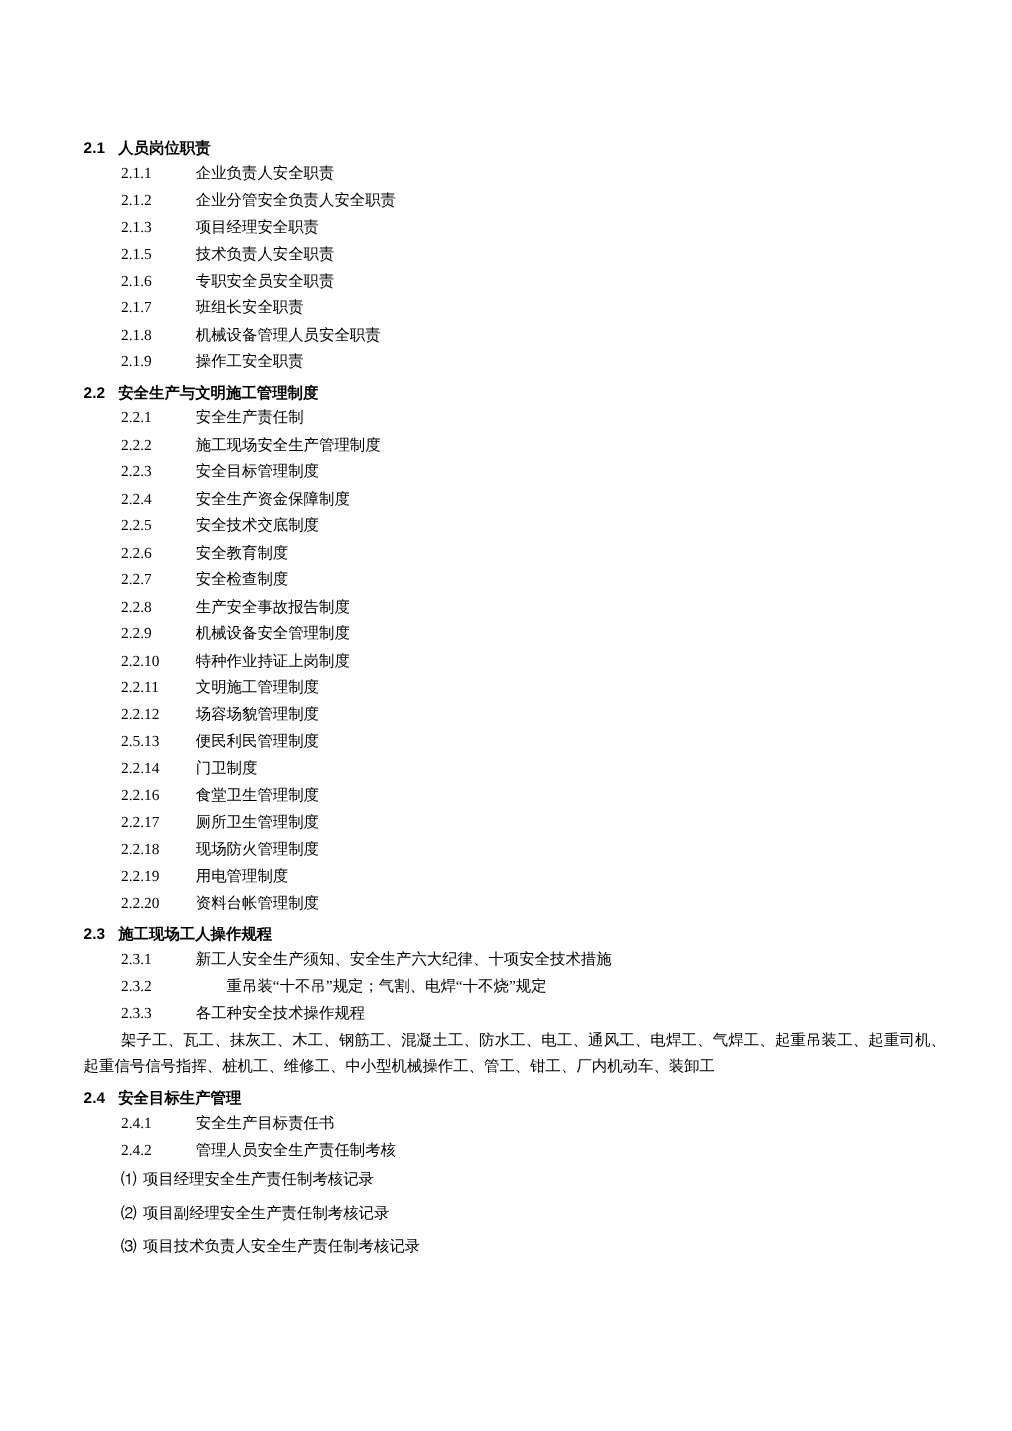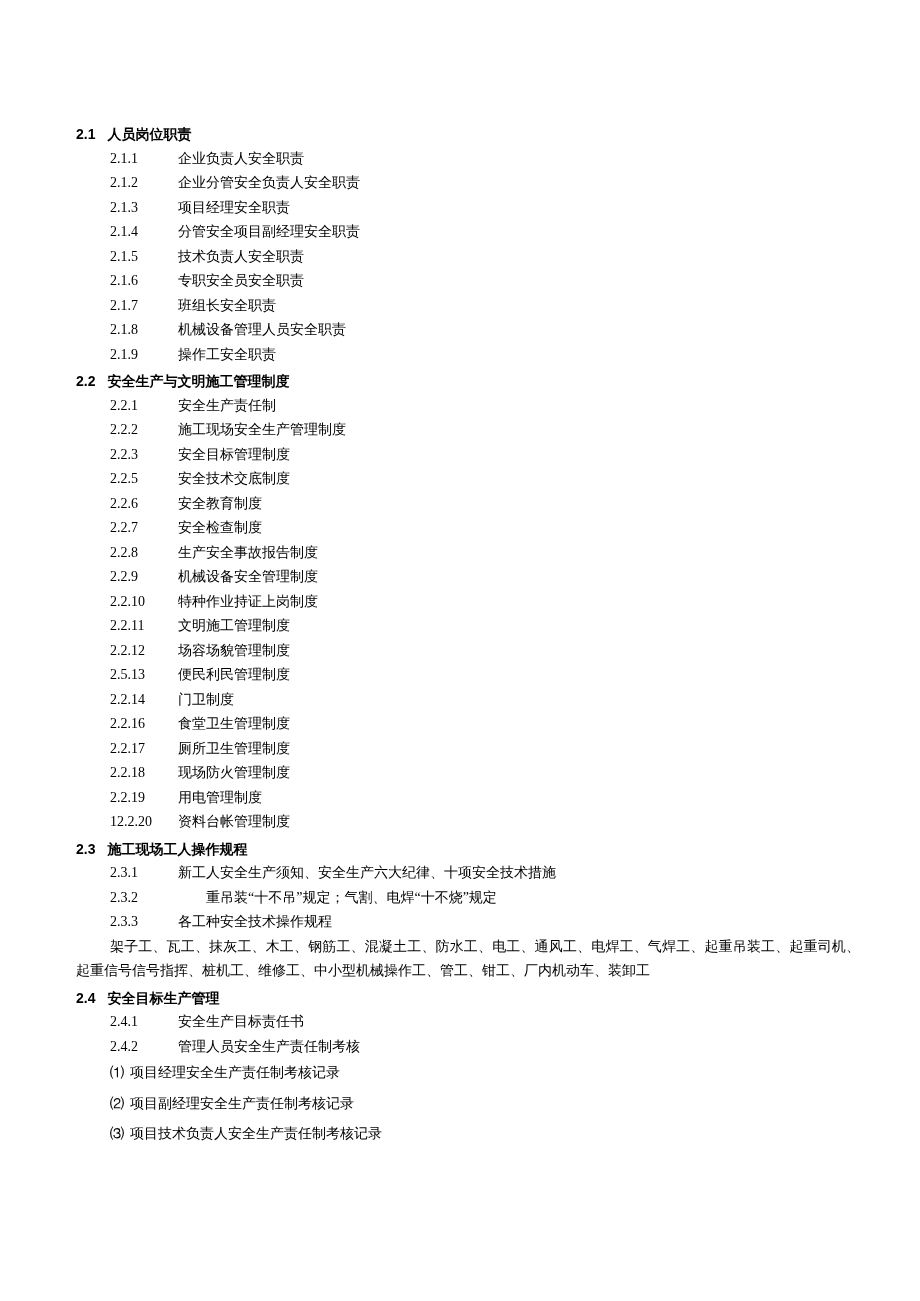--- a/index.html
+++ b/index.html
@@ -68,24 +68,20 @@
     </div>
   <div class="toc-line">
       <span class="num">2.1.2</span>
       <span>企业分管安全负责人安全职责</span>
     </div>
   <div class="toc-line">
       <span class="num">2.1.3</span>
       <span>项目经理安全职责</span>
     </div>
   <div class="toc-line">
-      <span class="num">2.1.4</span>
-      <span>分管安全项目副经理安全职责</span>
-    </div>
-  <div class="toc-line">
       <span class="num">2.1.5</span>
       <span>技术负责人安全职责</span>
     </div>
   <div class="toc-line">
       <span class="num">2.1.6</span>
       <span>专职安全员安全职责</span>
     </div>
   <div class="toc-line">
       <span class="num">2.1.7</span>
       <span>班组长安全职责</span>
@@ -109,20 +105,24 @@
     </div>
   <div class="toc-line">
       <span class="num">2.2.2</span>
       <span>施工现场安全生产管理制度</span>
     </div>
   <div class="toc-line">
       <span class="num">2.2.3</span>
       <span>安全目标管理制度</span>
     </div>
   <div class="toc-line">
+      <span class="num">2.2.4</span>
+      <span>安全生产资金保障制度</span>
+    </div>
+  <div class="toc-line">
       <span class="num">2.2.5</span>
       <span>安全技术交底制度</span>
     </div>
   <div class="toc-line">
       <span class="num">2.2.6</span>
       <span>安全教育制度</span>
     </div>
   <div class="toc-line">
       <span class="num">2.2.7</span>
       <span>安全检查制度</span>
@@ -165,21 +165,21 @@
     </div>
   <div class="toc-line">
       <span class="num">2.2.18</span>
       <span>现场防火管理制度</span>
     </div>
   <div class="toc-line">
       <span class="num">2.2.19</span>
       <span>用电管理制度</span>
     </div>
   <div class="toc-line">
-      <span class="num">12.2.20</span>
+      <span class="num">2.2.20</span>
       <span>资料台帐管理制度</span>
     </div>
 
   <div class="sec-heading">
     <span class="num">2.3</span>
     <span>施工现场工人操作规程</span>
   </div>
   <div class="toc-line">
       <span class="num">2.3.1</span>
       <span>新工人安全生产须知、安全生产六大纪律、十项安全技术措施</span>

